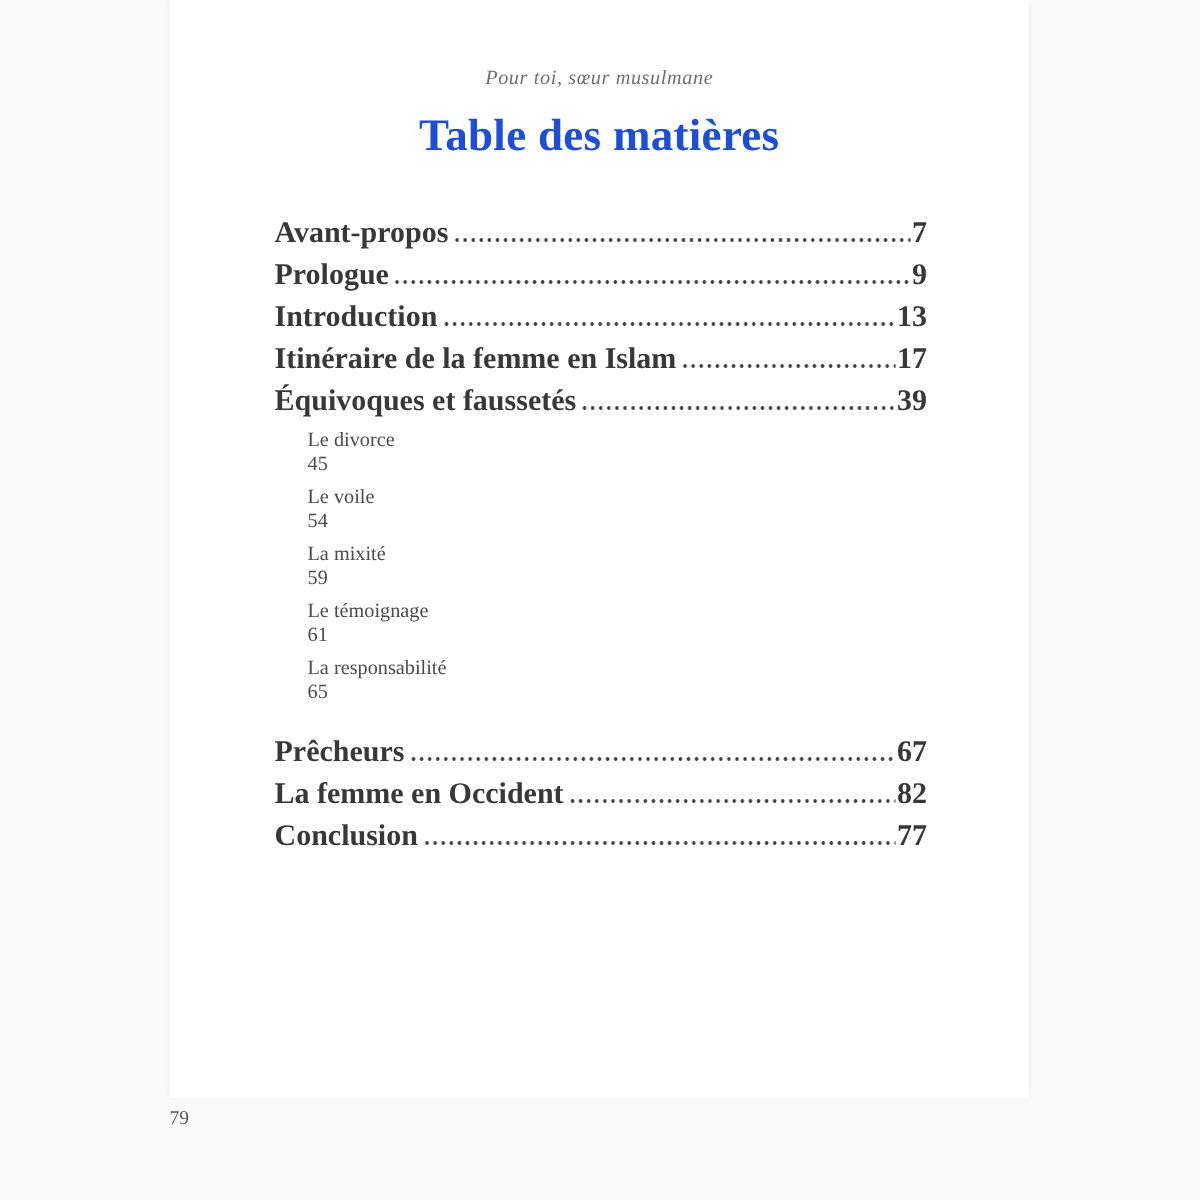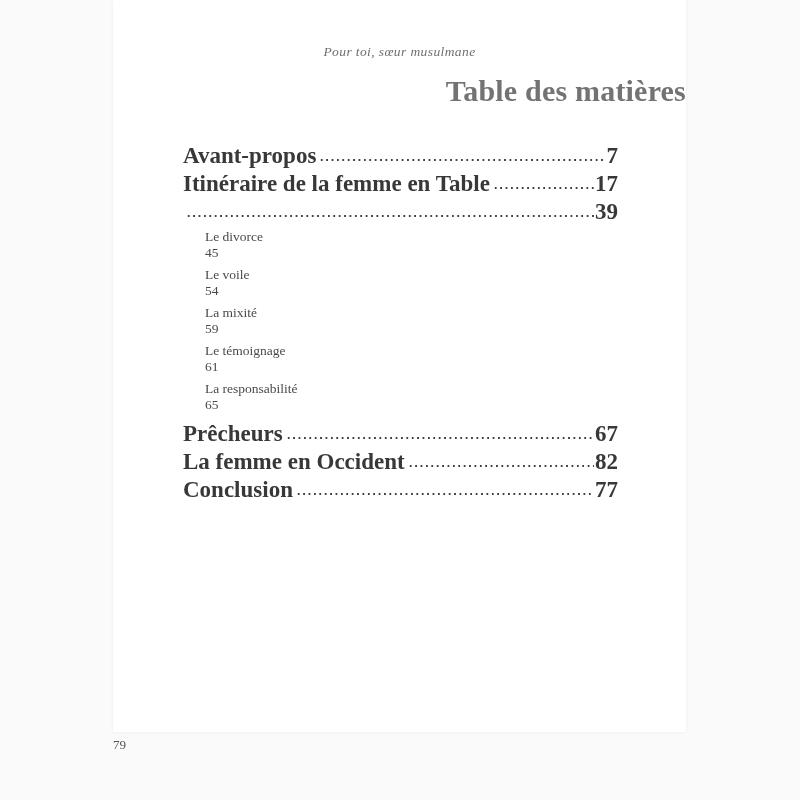--- a/index.html
+++ b/index.html
@@ -33,54 +33,54 @@
     font-size: 13.5px;
     letter-spacing: 0.4px;
     color: #6f6f6f;
   }
   .page-title {
     position: absolute;
     top: 74px;
     left: 0;
     right: 0;
     margin: 0;
-    text-align: right;
+    text-align: center;
     font-size: 30px;
     font-weight: 700;
     letter-spacing: 0.2px;
-    color: #737373;
+    color: #1d4ed8;
   }
   .toc {
     position: absolute;
     top: 146px;
     left: 70px;
     right: 68px;
   }
   .row {
     display: flex;
     align-items: baseline;
   }
   .row.l1 {
-    font-size: 23px;
+    font-size: 20px;
     font-weight: 700;
     color: #383838;
     line-height: 19px;
     margin-bottom: 9px;
   }
   .row.l2 {
     font-size: 13.5px;
     font-weight: 400;
     color: #4a4a4a;
     line-height: 14px;
     margin-bottom: 8px;
     padding-left: 22px;
     flex-direction: column;
   }
   .row.l2 + .row.l1 {
-    margin-top: 12px;
+    margin-top: 24px;
     justify-content: center;
   }
   .label, .pnum {
     white-space: nowrap;
   }
   .leader {
     flex: 1;
     align-self: flex-end;
     height: 4px;
     margin-left: 3px;
@@ -116,29 +116,40 @@
 
   <h1 class="page-title">Table des matières</h1>
 
   <div class="toc">
   <div class="row l1">
     <span class="label">Avant-propos</span>
     <span class="leader"></span>
     <span class="pnum">7</span>
   </div>
 
-
-
-  <div class="row l1">
-    <span class="label">Itinéraire de la femme en Table</span>
+  <div class="row l1">
+    <span class="label">Prologue</span>
+    <span class="leader"></span>
+    <span class="pnum">9</span>
+  </div>
+
+  <div class="row l1">
+    <span class="label">Introduction</span>
+    <span class="leader"></span>
+    <span class="pnum">13</span>
+  </div>
+
+  <div class="row l1">
+    <span class="label">Itinéraire de la femme en Islam</span>
     <span class="leader"></span>
     <span class="pnum">17</span>
   </div>
 
   <div class="row l1">
+    <span class="label">Équivoques et faussetés</span>
     <span class="leader"></span>
     <span class="pnum">39</span>
   </div>
 
   <div class="row l2">
     <span class="label">Le divorce</span>
     <span class="leader"></span>
     <span class="pnum">45</span>
   </div>
 

